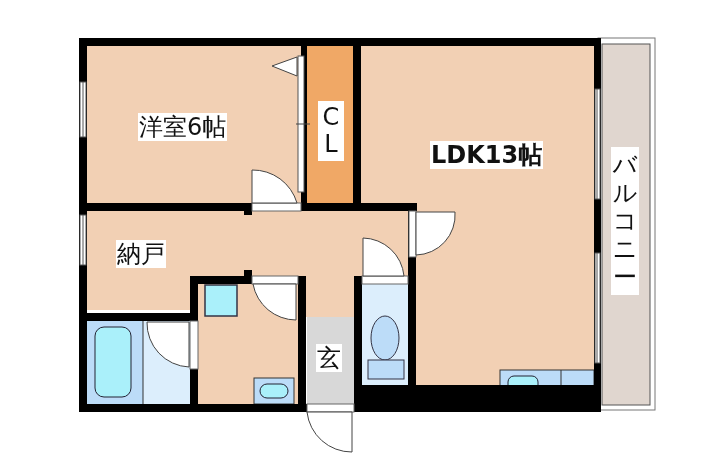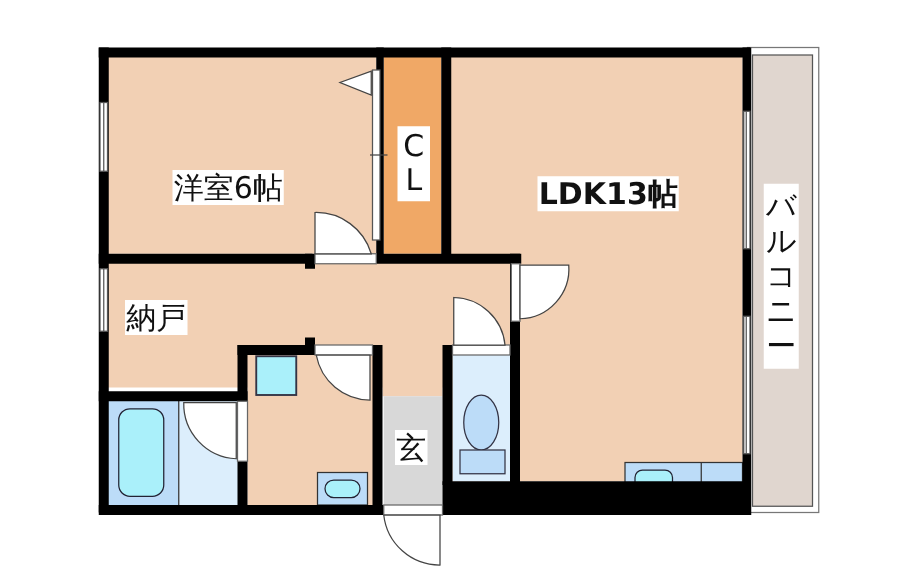--- a/index.html
+++ b/index.html
@@ -95,30 +95,30 @@
     <path d="M253,284 L296,284 L296,320 A44,44 0 0 1 253,284 Z"></path>
 
     <rect x="190" y="321" width="8" height="48" stroke="#666"></rect>
     <path d="M147,322 L189,322 L189,367 A44,44 0 0 1 147,322 Z"></path>
 
     <rect x="307" y="404" width="47" height="8" stroke="#666"></rect>
     <path d="M307,412 L352,412 L352,452 A45,45 0 0 1 307,412 Z"></path>
   </g>
 </svg>
 
-<div class="lbl lbl-room" style="left:138px; top:113px;margin-top:23px;">洋室6帖</div>
+<div class="lbl lbl-room" style="left:138px; top:113px;">洋室6帖</div>
 
 <div class="lbl lbl-cl" style="left:318px; top:101px;">
   <span>C</span>
   <span>L</span>
 </div>
 
 <div class="lbl lbl-room" style="left:430px; top:141px;font-weight:bold;">LDK13帖</div>
 
-<div class="lbl lbl-room" style="left:100px; top:240px;">納戸</div>
+<div class="lbl lbl-room" style="left:116px; top:240px;">納戸</div>
 
 <div class="lbl lbl-room" style="left:316px; top:344px;">玄</div>
 
 <div class="lbl lbl-bal" style="left:611px; top:147px;">
   <span>バ</span>
   <span>ル</span>
   <span>コ</span>
   <span>ニ</span>
   <span>ー</span>
 </div>

